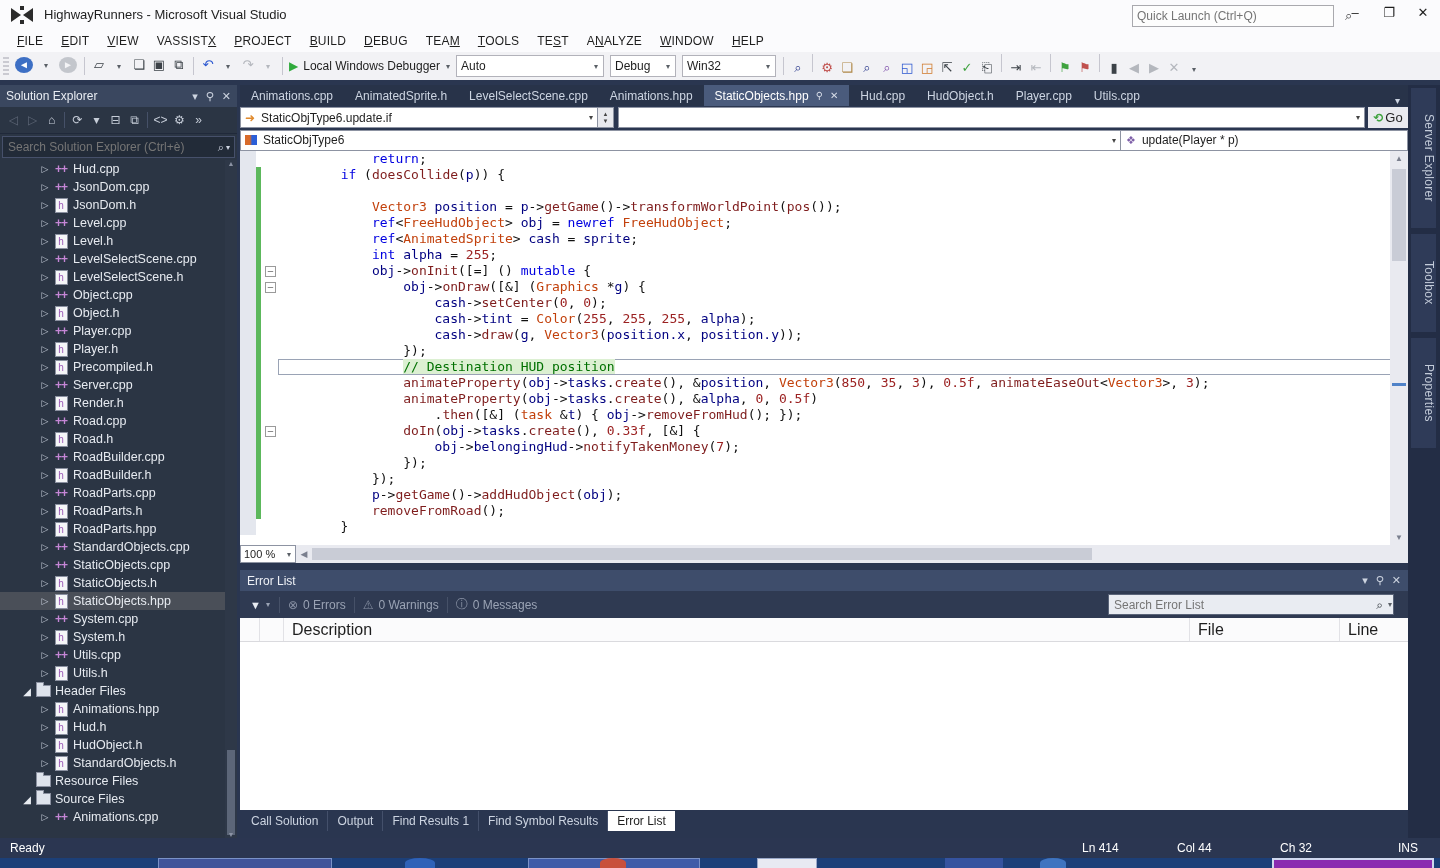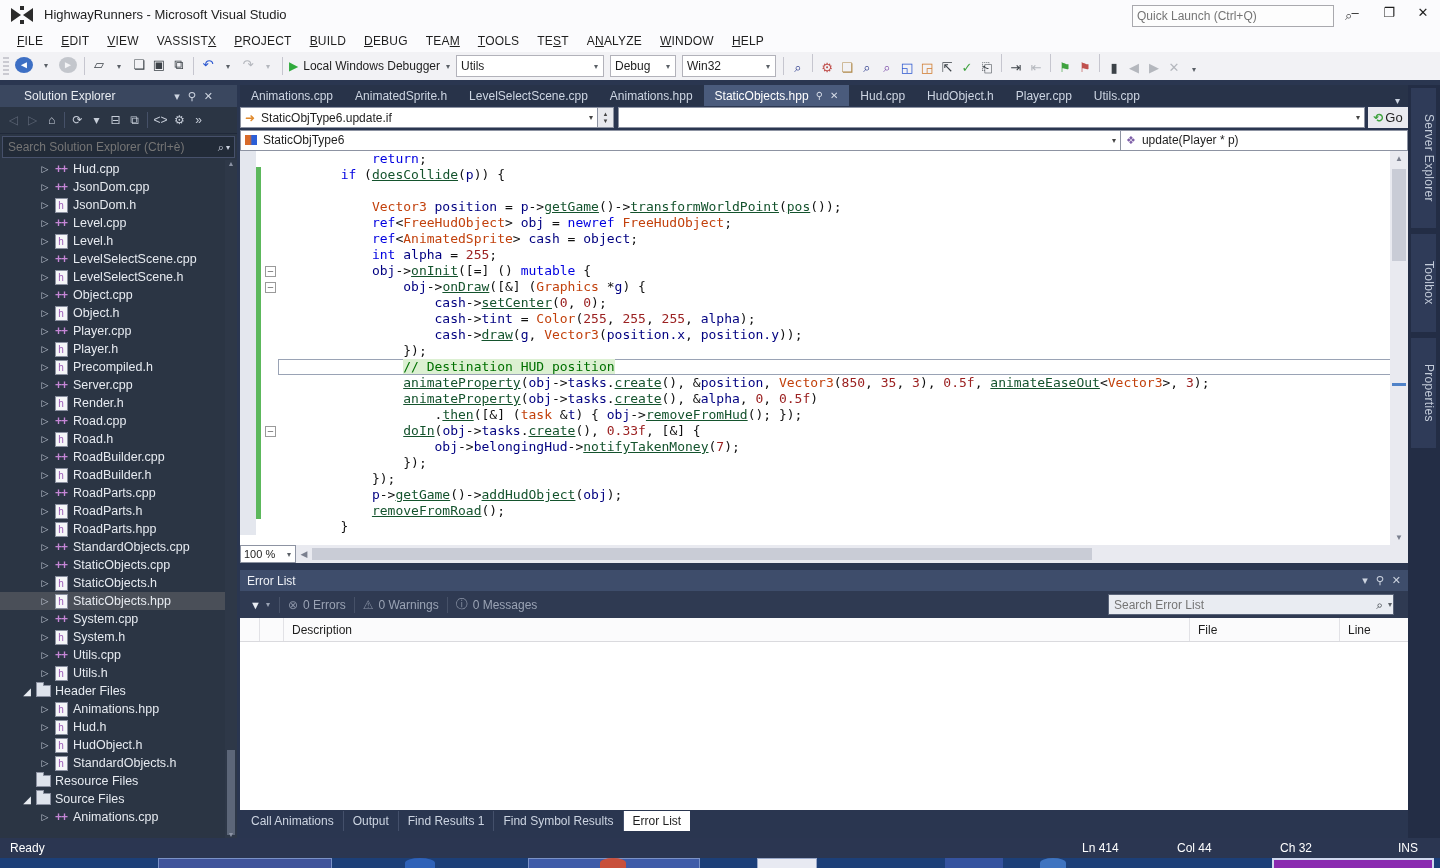--- a/index.html
+++ b/index.html
@@ -27,21 +27,21 @@
   .tb-icon.circ.dis{background:#c3c6cc;color:#f4f4f6;}
   .tb-sep{width:1px;height:18px;background:#c6c6cf;margin:0 4px;}
   .dd{font-size:8px;color:#5a5f66;margin:0 1px;}
   #run-btn{display:flex;align-items:center;margin:0 2px;}
   #run-btn .play{color:#2faa3c;font-size:12px;margin-right:5px;}
   .tb-combo{height:20px;background:#fff;border:1px solid #b2b2ba;display:flex;align-items:center;justify-content:space-between;font-size:12px;padding:0 4px;margin:0 3px;color:#1e1e1e;}
   
   #shell{left:0;top:80px;width:1440px;height:758px;background:#2a3650;}
   
   #sol-exp{left:0;top:5px;width:237px;height:753px;background:#2b3544;}
-  #se-title{height:22px;background:#3a475f;color:#e8ecf2;display:flex;align-items:center;padding:0 24px;font-size:12px;}
+  #se-title{height:22px;background:#3a475f;color:#e8ecf2;display:flex;align-items:center;padding:0 6px;font-size:12px;}
   #se-title .sp{flex:1;}
   .pane-glyph{color:#cdd4e0;font-size:11px;margin-left:8px;}
   #se-toolbar{height:26px;display:flex;align-items:center;padding:0 4px;border-bottom:1px solid #20293a;color:#c6cdd8;}
   .se-icon{min-width:17px;text-align:center;font-size:12px;margin:0 1px;color:#c6cdd8;}
   .se-icon.dis{color:#5d6676;}
   .se-sep{width:1px;height:16px;background:#465168;margin:0 3px;}
   #se-search{margin:2px 2px;height:20px;background:#222b38;border:1px solid #46506a;display:flex;align-items:center;}
   #se-search input{flex:1;background:transparent;border:0;outline:0;color:#9aa3b2;font:12px "Liberation Sans",sans-serif;padding:0 5px;}
   #se-tree{position:absolute;top:75px;bottom:0;left:0;right:12px;overflow:hidden;}
   .trow{height:18px;display:flex;align-items:center;color:#e6eaf0;font-size:12.5px;white-space:nowrap;}
@@ -83,21 +83,21 @@
   #code{position:relative;height:394px;background:#fff;overflow:hidden;}
   .cl{display:flex;height:16px;line-height:16px;font-family:"DejaVu Sans Mono","Liberation Mono",monospace;font-size:13px;}
   .cl .ind{width:16px;background:#e4e7ee;flex:none;}
   .cl .chg{width:5px;flex:none;}
   .cl .chg.on{background:#5cb85c;}
   .cl .fold{width:17px;flex:none;position:relative;}
   .fbox{position:absolute;left:4px;top:3px;width:9px;height:9px;border:1px solid #9a9a9a;background:#fff;font-size:9px;line-height:8px;text-align:center;color:#444;}
   .cl .body{flex:1;white-space:pre;}
   .cl.caret .cbody{box-shadow:inset 0 0 0 1px #9aa3b5;}
   .cbody{display:flex;flex:1;}
-  .k{color:#0000e0;} .t{color:#c2410c;} .f{color:#14532d;text-decoration:underline;} .v{color:#000080;} .n{color:#9b2121;} .p{color:#111;}
+  .k{color:#0000e0;} .t{color:#c2410c;} .f{color:#7f1d1d;} .v{color:#000080;} .n{color:#9b2121;} .p{color:#111;}
   .ch{color:#007000;background:#dcf0d2;}
   #code-vscroll{position:absolute;right:0;top:0;width:18px;height:394px;background:#e9eaf0;}
   #code-vscroll .arr{position:absolute;left:0;width:18px;height:15px;text-align:center;font-size:8px;color:#7a7f8e;line-height:15px;}
   #code-vscroll .thumb{position:absolute;left:2px;width:14px;top:18px;height:92px;background:#c9ccd6;}
   #code-vscroll .mark{position:absolute;left:2px;width:14px;top:232px;height:3px;background:#4f82c8;}
   
   #hscroll{height:18px;background:#e9eaf0;display:flex;align-items:center;}
   #zoom-combo{width:48px;height:16px;background:#fff;border:1px solid #8d93a2;display:flex;align-items:center;justify-content:space-between;padding:0 3px;font-size:11px;}
   #hscroll .arr{width:16px;text-align:center;color:#7a7f8e;font-size:9px;}
   #hscroll .track{flex:1;height:14px;position:relative;}
@@ -107,21 +107,21 @@
   #el-title{height:21px;background:#3e4d6b;color:#eef1f6;display:flex;align-items:center;padding:0 7px;font-size:12px;}
   #el-title .sp{flex:1;}
   #el-toolbar{height:27px;background:#2f3a52;display:flex;align-items:center;color:#9aa3b4;font-size:12px;}
   #el-toolbar .funnel{color:#e8ecf2;font-size:11px;margin:0 4px 0 10px;}
   .el-sep{width:1px;height:16px;background:#465168;margin:0 8px;}
   .el-stat{display:flex;align-items:center;}
   .el-stat .gi{margin-right:5px;color:#8a93a6;font-size:12px;}
   #el-search{margin-left:auto;margin-right:14px;width:284px;height:19px;background:#e9ecf2;border:1px solid #5a6479;display:flex;align-items:center;}
   #el-search input{flex:1;background:transparent;border:0;outline:0;color:#3c4248;font:12px "Liberation Sans",sans-serif;padding:0 5px;}
   #el-search .mag{color:#3c4248;font-size:12px;padding:0 4px;}
-  #el-header{height:23px;background:#fbfbfc;border-bottom:1px solid #dadade;display:flex;align-items:center;font-size:12px;color:#1e1e1e;}
+  #el-header{height:23px;background:#fbfbfc;border-bottom:1px solid #dadade;display:flex;align-items:center;font-size:16px;color:#1e1e1e;}
   .el-col{border-right:1px solid #e2e2e6;height:100%;display:flex;align-items:center;padding-left:8px;box-sizing:border-box;}
   #el-body{flex:1;background:#fff;}
   
   #panel-tabs{height:22px;display:flex;align-items:center;background:#2a3650;padding-left:2px;}
   .ptab{padding:3px 9px;color:#ccd4e1;font-size:12px;border-right:1px solid #44506b;}
   .ptab:last-child{border-right:0;}
   .ptab.active{background:#fff;color:#1e1e1e;border-right:0;}
   
   #side-strip{left:1408px;top:5px;width:32px;height:753px;background:#232d45;}
   .stab{position:absolute;left:3px;width:25px;background:#2f3b58;color:#c3cbd9;writing-mode:vertical-rl;font-size:12px;padding:10px 0;text-align:center;letter-spacing:.3px;}
@@ -177,21 +177,21 @@
     <span id="tb-file"><span class="tb-icon">▱</span><span class="tb-icon dd">▾</span><span class="tb-icon">❏</span><span class="tb-icon">▣</span><span class="tb-icon">⧉</span></span>
     <div class="tb-sep"></div>
     <span id="tb-undo"><span class="tb-icon" style="color: rgb(43, 87, 208);">↶</span><span class="tb-icon dd">▾</span><span class="tb-icon dis">↷</span><span class="tb-icon dis dd">▾</span></span>
     <div class="tb-sep"></div>
     <div id="run-btn">
       <span class="play">▶</span>
       <span>Local Windows Debugger</span>
       <span class="dd" style="margin-left:6px">▾</span>
     </div>
     <div class="tb-combo" style="width:138px">
-      <span>Utils</span>
+      <span>Auto</span>
         <span class="dd">▾</span>
     </div>
     <div class="tb-combo" style="width:56px">
       <span>Debug</span>
         <span class="dd">▾</span>
     </div>
     <div class="tb-combo" style="width:84px">
       <span>Win32</span>
         <span class="dd">▾</span>
     </div>
@@ -529,21 +529,21 @@
               <span class="fold"></span>
               <span class="cbody">
                 <span class="body"><span class="p">            </span><span class="k">ref</span><span class="p">&lt;</span><span class="t">FreeHudObject</span><span class="p">&gt; </span><span class="v">obj</span><span class="p"> = </span><span class="k">newref</span><span class="p"> </span><span class="t">FreeHudObject</span><span class="p">;</span></span>
               </span>
             </div>
             <div class="cl">
               <span class="ind"></span>
               <span class="chg on"></span>
               <span class="fold"></span>
               <span class="cbody">
-                <span class="body"><span class="p">            </span><span class="k">ref</span><span class="p">&lt;</span><span class="t">AnimatedSprite</span><span class="p">&gt; </span><span class="v">cash</span><span class="p"> = </span><span class="v">object</span><span class="p">;</span></span>
+                <span class="body"><span class="p">            </span><span class="k">ref</span><span class="p">&lt;</span><span class="t">AnimatedSprite</span><span class="p">&gt; </span><span class="v">cash</span><span class="p"> = </span><span class="v">sprite</span><span class="p">;</span></span>
               </span>
             </div>
             <div class="cl">
               <span class="ind"></span>
               <span class="chg on"></span>
               <span class="fold"></span>
               <span class="cbody">
                 <span class="body"><span class="p">            </span><span class="k">int</span><span class="p"> </span><span class="v">alpha</span><span class="p"> = </span><span class="n">255</span><span class="p">;</span></span>
               </span>
             </div>
@@ -745,21 +745,21 @@
           <div class="el-col" style="width:20px"></div>
           <div class="el-col" style="width:24px"></div>
           <div class="el-col" style="flex:1">Description</div>
           <div class="el-col" style="width:150px">File</div>
           <div class="el-col" style="width:68px;border-right:0">Line</div>
         </div>
         <div id="el-body"></div>
       </div>
 
       <div id="panel-tabs">
-          <div class="ptab">Call Animations</div>
+          <div class="ptab">Call Solution</div>
           <div class="ptab">Output</div>
           <div class="ptab">Find Results 1</div>
           <div class="ptab">Find Symbol Results</div>
           <div class="ptab active">Error List</div>
         </div>
     </div>
 
     <div class="abs" id="side-strip">
         <div class="stab" style="top: 3px; height: 120px;">Server Explorer</div>
         <div class="stab" style="top: 149px; height: 78px;">Toolbox</div>

